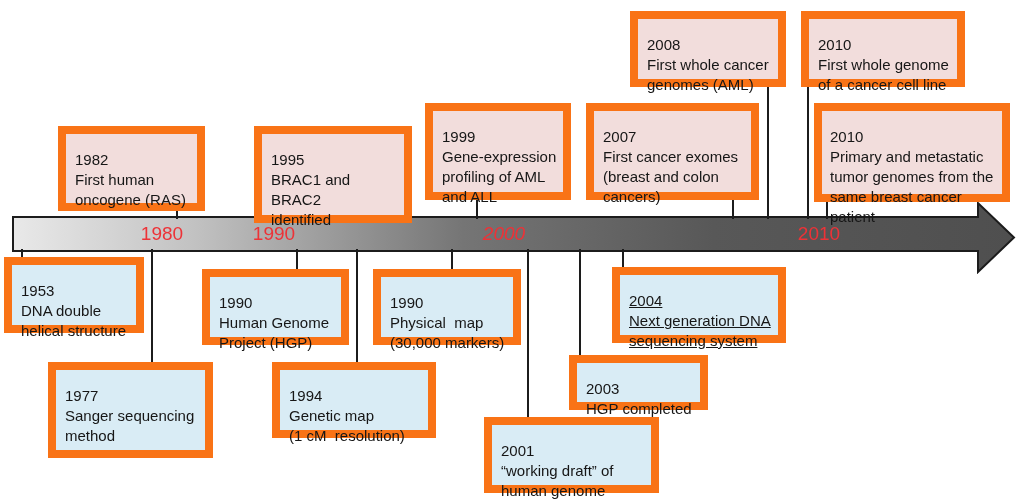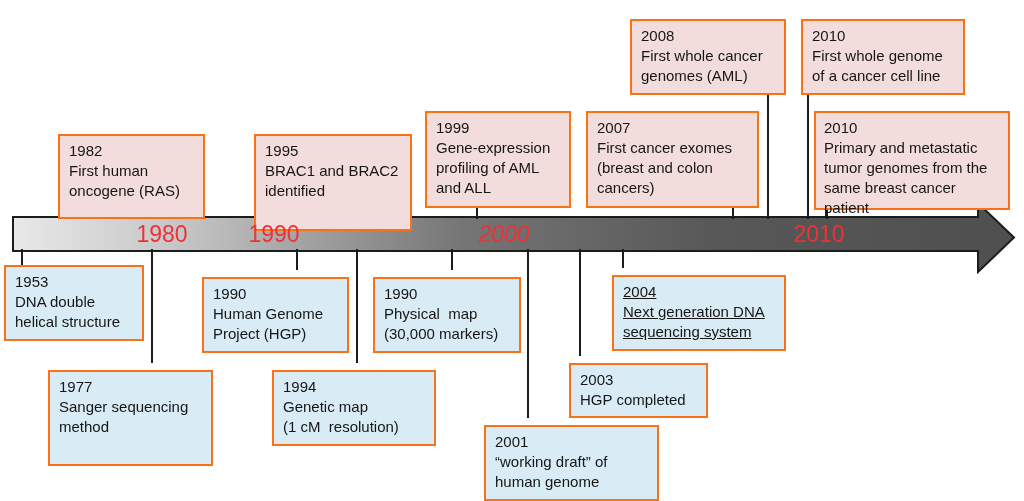--- a/index.html
+++ b/index.html
@@ -9,26 +9,25 @@
     height: 501px;
     background: #ffffff;
     overflow: hidden;
     font-family: "Liberation Sans", sans-serif;
   }
 
   
   .box {
     position: absolute;
     box-sizing: border-box;
-    border: 2px solid #f97316;
-    padding: 5px 6px 0 9px;
+    border: 8px solid #f97316;
+    padding: 16px 6px 0 9px;
     font-size: 15px;
     line-height: 20px;
     color: #161616;
-    margin-top: 8px;
   }
   .box.above { background: #f2dddc; }
   .box.below { background: #d9ecf5; }
   .box-desc { white-space: pre-wrap; }
 
   
   .b-a1982  { left: 58px;  top: 126px; width: 147px; height: 85px; }
   .b-a1995  { left: 254px; top: 126px; width: 158px; height: 97px; }
   .b-a1999  { left: 425px; top: 103px; width: 146px; height: 97px; }
   .b-a2007  { left: 586px; top: 103px; width: 173px; height: 97px; }
@@ -66,21 +65,21 @@
 
   
   .bar-arrow { position: absolute; left: 11px; top: 200px; }
 
   
   .year-label {
     position: absolute;
     top: 223px;
     width: 70px;
     text-align: center;
-    font-size: 23px;
+    font-size: 19px;
     line-height: 22px;
     color: #ed3237;
     z-index: 3;
   }
   .y1980 { left: 127px; }
   .y1990 { left: 239px; }
   .y2000 { left: 469px; font-style: italic; }
   .y2010 { left: 784px; }
 </style>
 </head>

